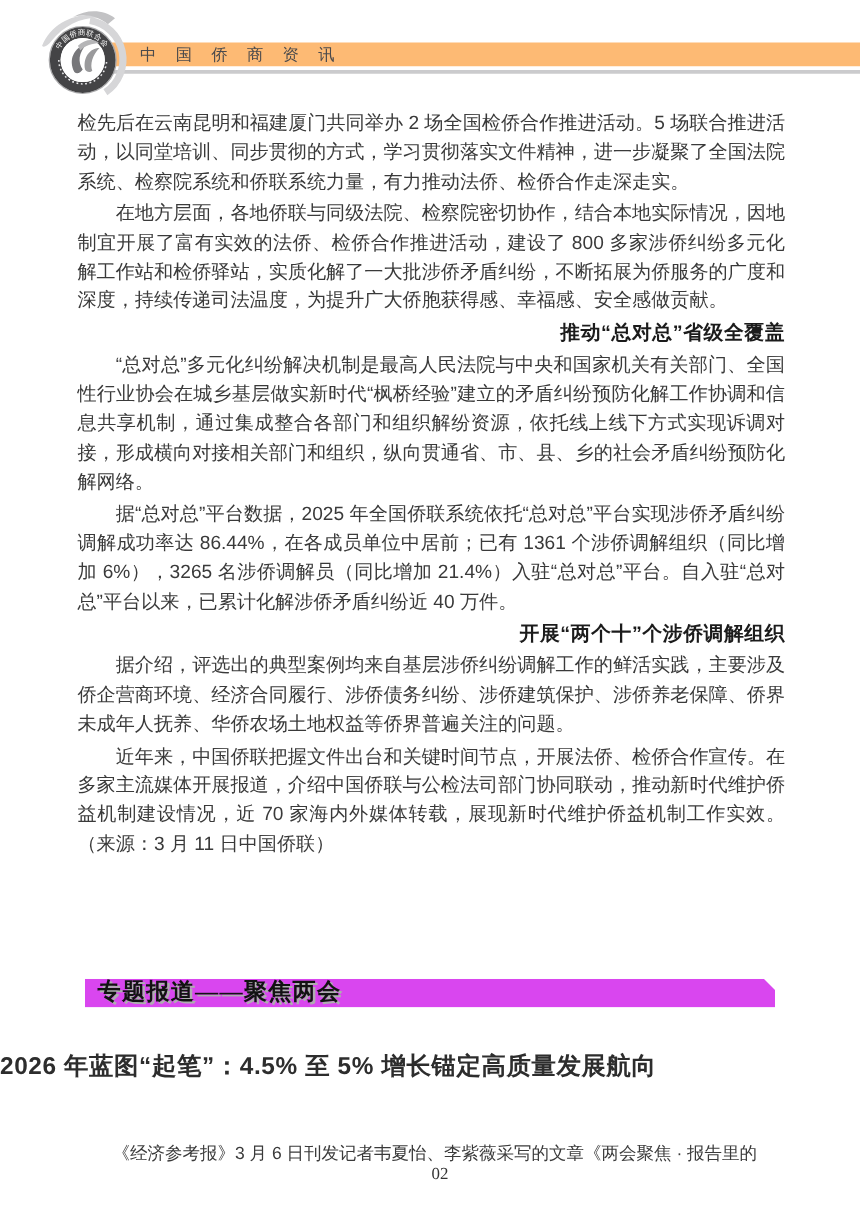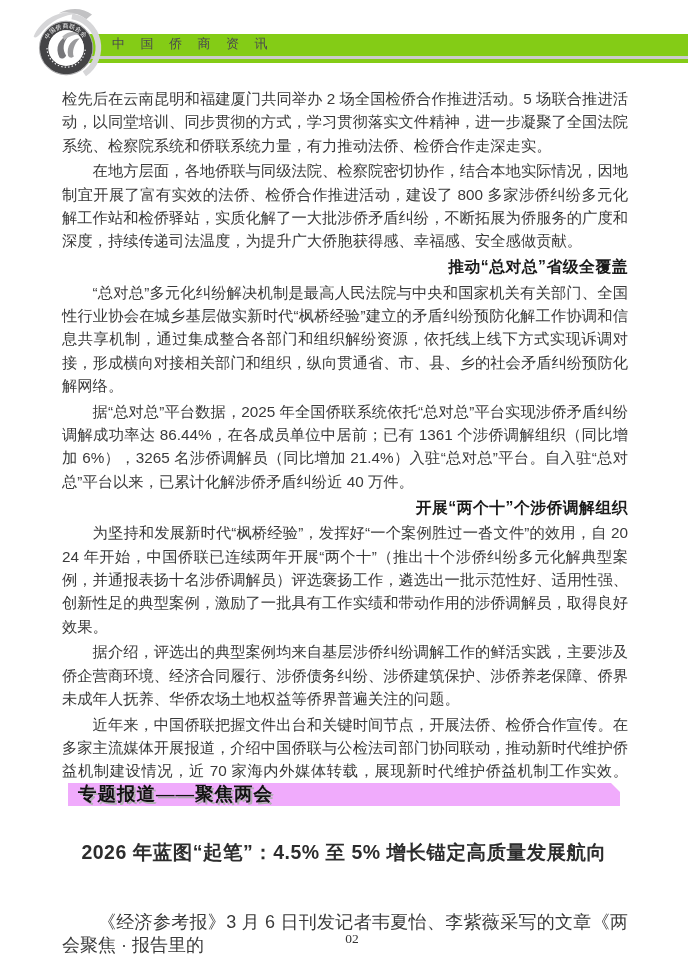--- a/index.html
+++ b/index.html
@@ -2,21 +2,21 @@
 <html><head>
 <meta charset="utf-8">
 <style>
   html,body{margin:0;padding:0;background:#ffffff;}
   .page{
     position:relative;width:688px;height:971px;background:#ffffff;overflow:hidden;
     font-family:"Liberation Sans","DejaVu Sans",sans-serif;
   }
 
   
-  .banner{position:absolute;left:88px;right:0;top:34px;height:29px;background:#84cc16;}
+  .banner{position:absolute;left:88px;right:0;top:34px;height:19px;background:#fdba74;}
   .banner-title{
     display:block;margin-left:24px;line-height:19px;font-size:13px;
     letter-spacing:15.5px;color:#4a4a4c;white-space:nowrap;
   }
   .banner-underline{position:absolute;left:82px;right:0;top:56px;height:3px;background:#cbcbcd;}
   .logo-wrap{position:absolute;left:26px;top:4px;width:88px;height:88px;}
 
   
   .body-text{position:absolute;left:62px;width:566px;top:87px;color:#3a3a3a;}
   .body-text p{
@@ -24,37 +24,37 @@
     text-align:justify;word-break:break-all;
   }
   .body-text p.ind{text-indent:2em;}
   .body-text h3{
     margin:0 0 2.5px;font-size:15.8px;line-height:23.3px;font-weight:bold;
     text-align:right;color:#1b1b1b;letter-spacing:.5px;
   }
 
   
   .section-bar{
-    position:absolute;left:68px;top:783px;width:552px;height:23px;background:#f0abfc;
+    position:absolute;left:68px;top:783px;width:552px;height:23px;background:#d946ef;
     clip-path:polygon(0 0, calc(100% - 9px) 0, 100% 9px, 100% 100%, 0 100%);
   }
   .section-bar .bar-label{
     display:block;padding-left:10px;line-height:23px;font-size:18.5px;font-weight:bold;
     font-family:"Liberation Serif","DejaVu Serif",serif;color:#121212;
     letter-spacing:1px;text-shadow:2px 2px 0 #aeaeb0;white-space:nowrap;
   }
 
   
   .article-title{
-    position:absolute;left:0;right:0;top:839px;text-align:center;
+    position:absolute;left:0;right:0;top:839px;
     font-size:19.5px;font-weight:bold;color:#2d2d2d;letter-spacing:.5px;
   }
   .article-lead{
     position:absolute;left:62px;width:566px;top:874px;color:#3a3a3a;
-    font-size:18px;line-height:23.3px;text-indent:2em;text-align:justify;word-break:break-all;margin-top:37px;
+    font-size:14px;line-height:23.3px;text-indent:2em;text-align:justify;word-break:break-all;margin-top:37px;
   }
 
   
   .page-number{
     position:absolute;left:16px;right:0;top:931px;text-align:center;
     font-family:"Liberation Serif","DejaVu Serif",serif;font-size:13.5px;color:#333333;
   }
 </style>
 </head>
 <body>
@@ -95,21 +95,20 @@
     </svg>
   </div>
 
   <div class="body-text">
     <p>检先后在云南昆明和福建厦门共同举办 2 场全国检侨合作推进活动。5 场联合推进活动，以同堂培训、同步贯彻的方式，学习贯彻落实文件精神，进一步凝聚了全国法院系统、检察院系统和侨联系统力量，有力推动法侨、检侨合作走深走实。</p>
     <p class="ind">在地方层面，各地侨联与同级法院、检察院密切协作，结合本地实际情况，因地制宜开展了富有实效的法侨、检侨合作推进活动，建设了 800 多家涉侨纠纷多元化解工作站和检侨驿站，实质化解了一大批涉侨矛盾纠纷，不断拓展为侨服务的广度和深度，持续传递司法温度，为提升广大侨胞获得感、幸福感、安全感做贡献。</p>
     <h3>推动“总对总”省级全覆盖</h3>
     <p class="ind">“总对总”多元化纠纷解决机制是最高人民法院与中央和国家机关有关部门、全国性行业协会在城乡基层做实新时代“枫桥经验”建立的矛盾纠纷预防化解工作协调和信息共享机制，通过集成整合各部门和组织解纷资源，依托线上线下方式实现诉调对接，形成横向对接相关部门和组织，纵向贯通省、市、县、乡的社会矛盾纠纷预防化解网络。</p>
     <p class="ind">据“总对总”平台数据，2025 年全国侨联系统依托“总对总”平台实现涉侨矛盾纠纷调解成功率达 86.44%，在各成员单位中居前；已有 1361 个涉侨调解组织（同比增加 6%），3265 名涉侨调解员（同比增加 21.4%）入驻“总对总”平台。自入驻“总对总”平台以来，已累计化解涉侨矛盾纠纷近 40 万件。</p>
     <h3>开展“两个十”个涉侨调解组织</h3>
-    <p class="ind">为坚持和发展新时代“枫桥经验”，发挥好“一个案例胜过一沓文件”的效用，自 2024 年开始，中国侨联已连续两年开展“两个十”（推出十个涉侨纠纷多元化解典型案例，并通报表扬十名涉侨调解员）评选褒扬工作，遴选出一批示范性好、适用性强、创新性足的典型案例，激励了一批具有工作实绩和带动作用的涉侨调解员，取得良好效果。</p>
     <p class="ind">据介绍，评选出的典型案例均来自基层涉侨纠纷调解工作的鲜活实践，主要涉及侨企营商环境、经济合同履行、涉侨债务纠纷、涉侨建筑保护、涉侨养老保障、侨界未成年人抚养、华侨农场土地权益等侨界普遍关注的问题。</p>
     <p class="ind">近年来，中国侨联把握文件出台和关键时间节点，开展法侨、检侨合作宣传。在多家主流媒体开展报道，介绍中国侨联与公检法司部门协同联动，推动新时代维护侨益机制建设情况，近 70 家海内外媒体转载，展现新时代维护侨益机制工作实效。（来源：3 月 11 日中国侨联）</p>
   </div>
 
   <div class="section-bar">
     <span class="bar-label">专题报道——聚焦两会</span>
   </div>
 
   <div class="article-title">2026 年蓝图“起笔”：4.5% 至 5% 增长锚定高质量发展航向</div>
 

